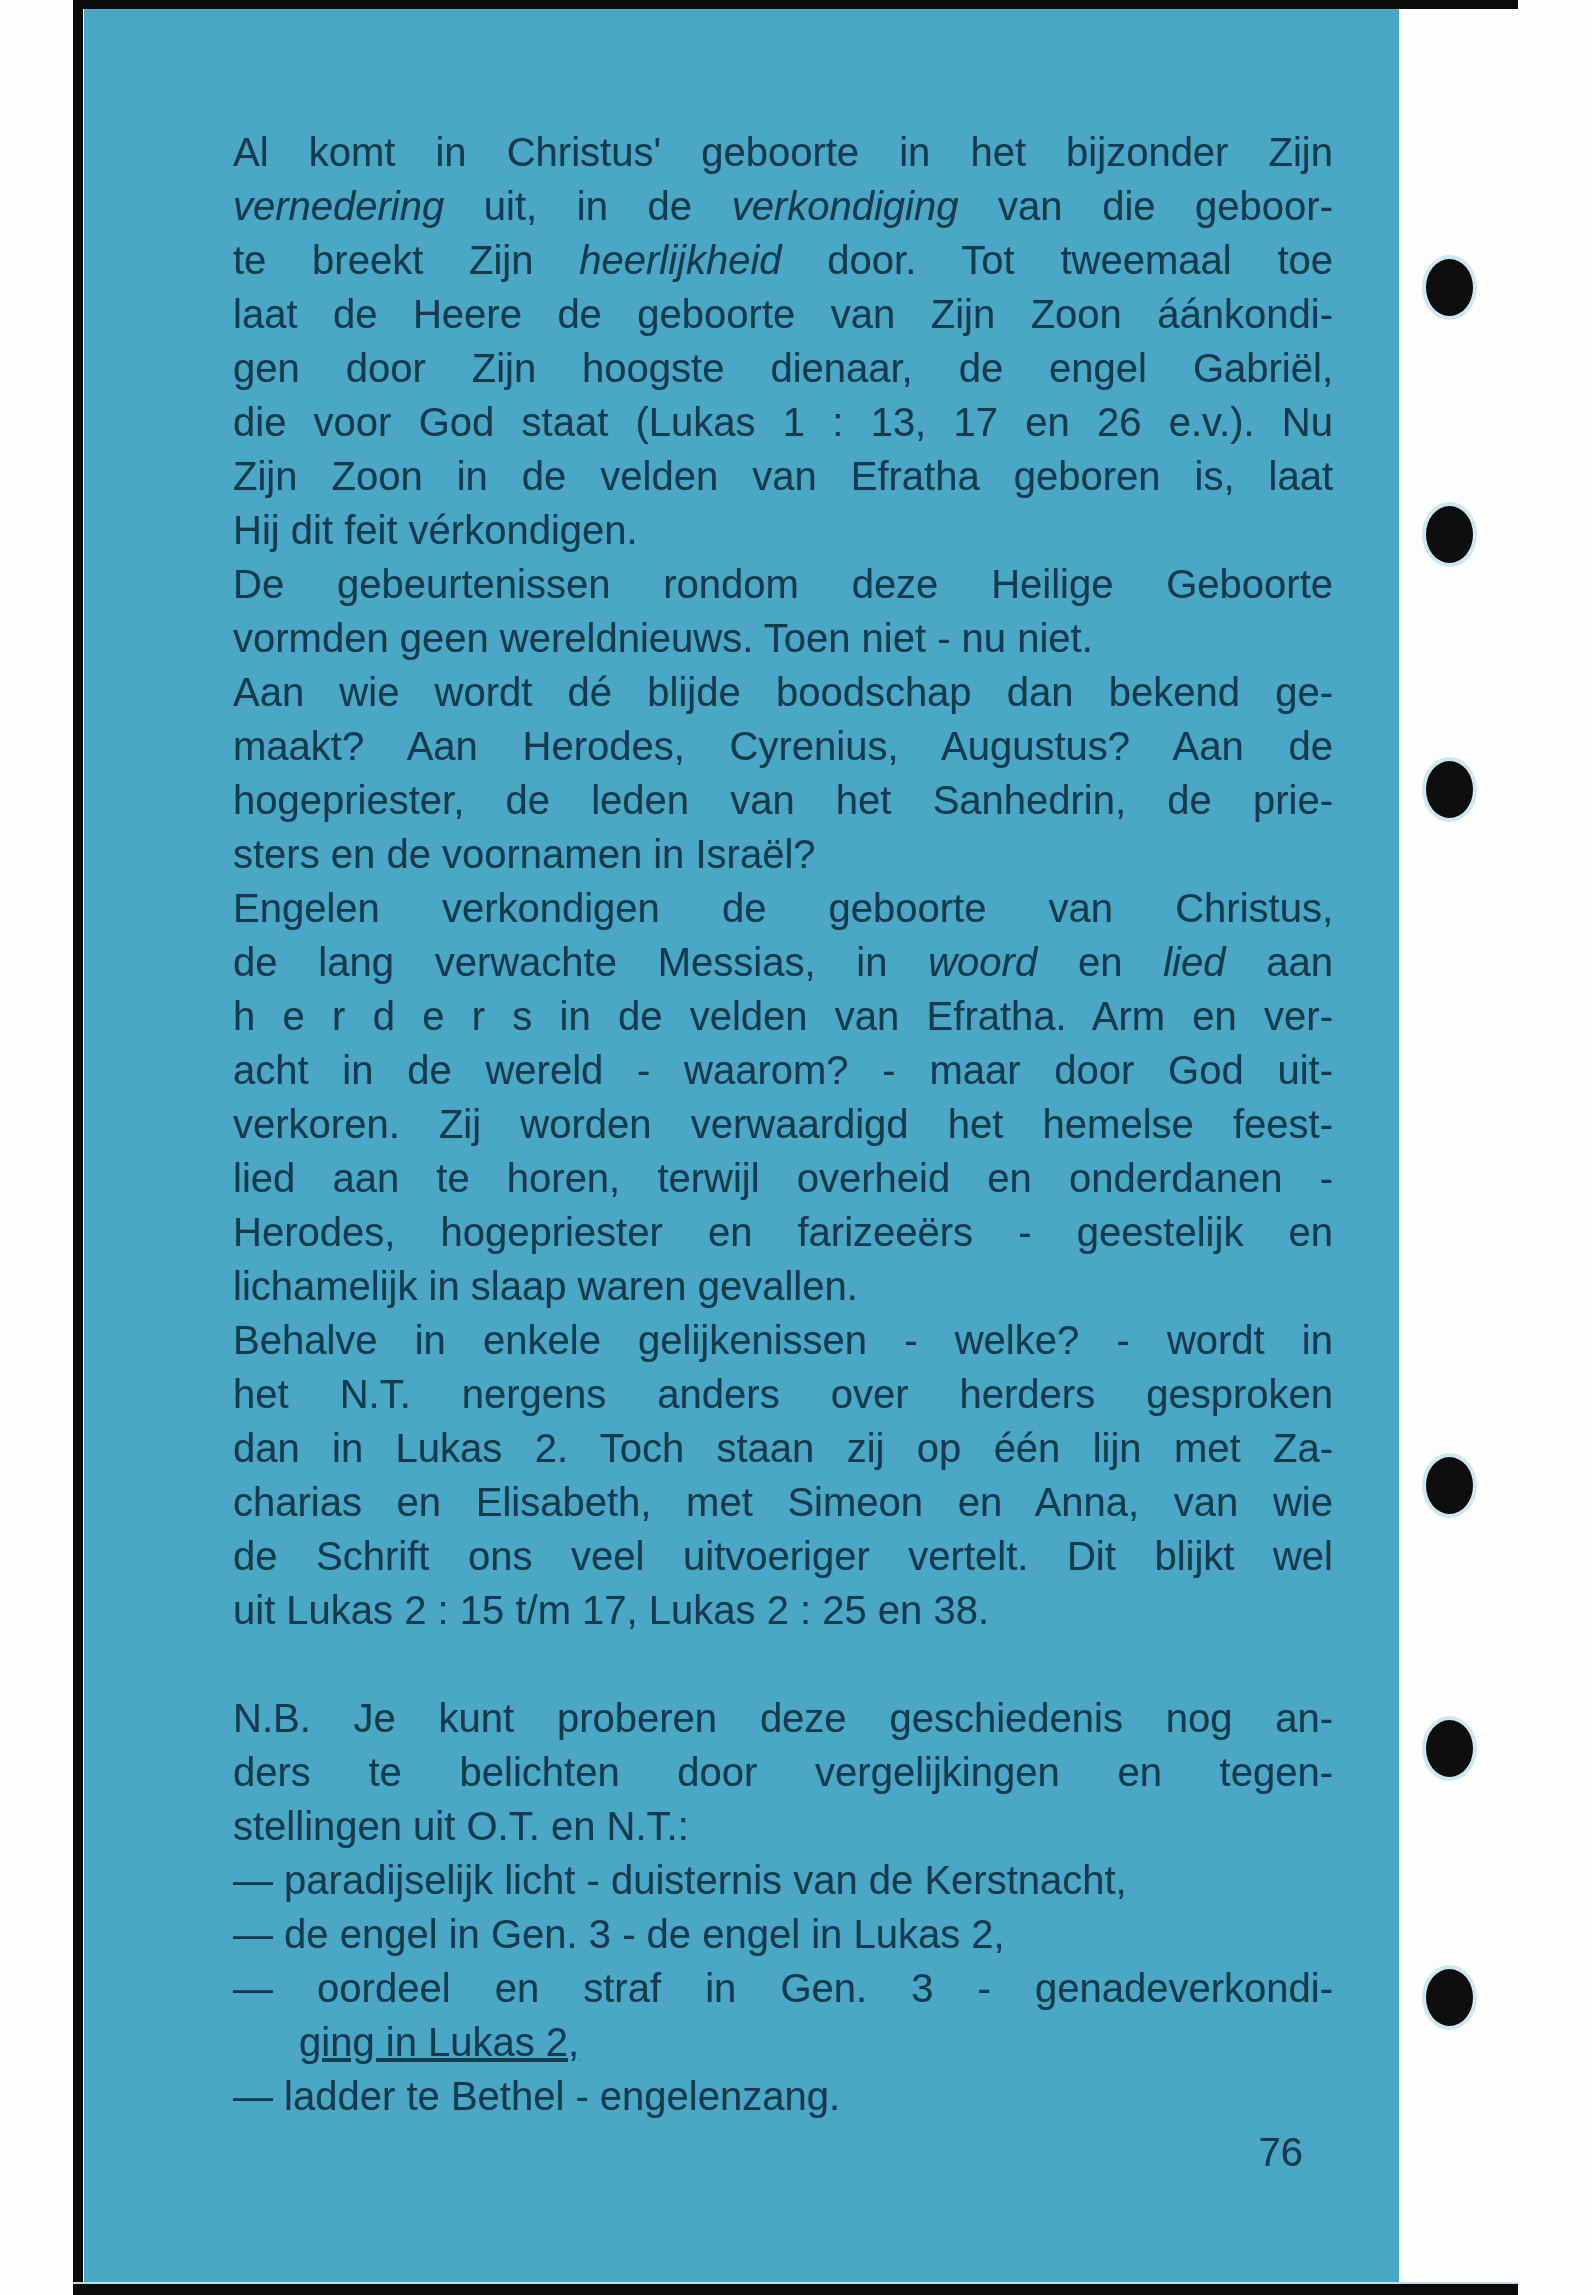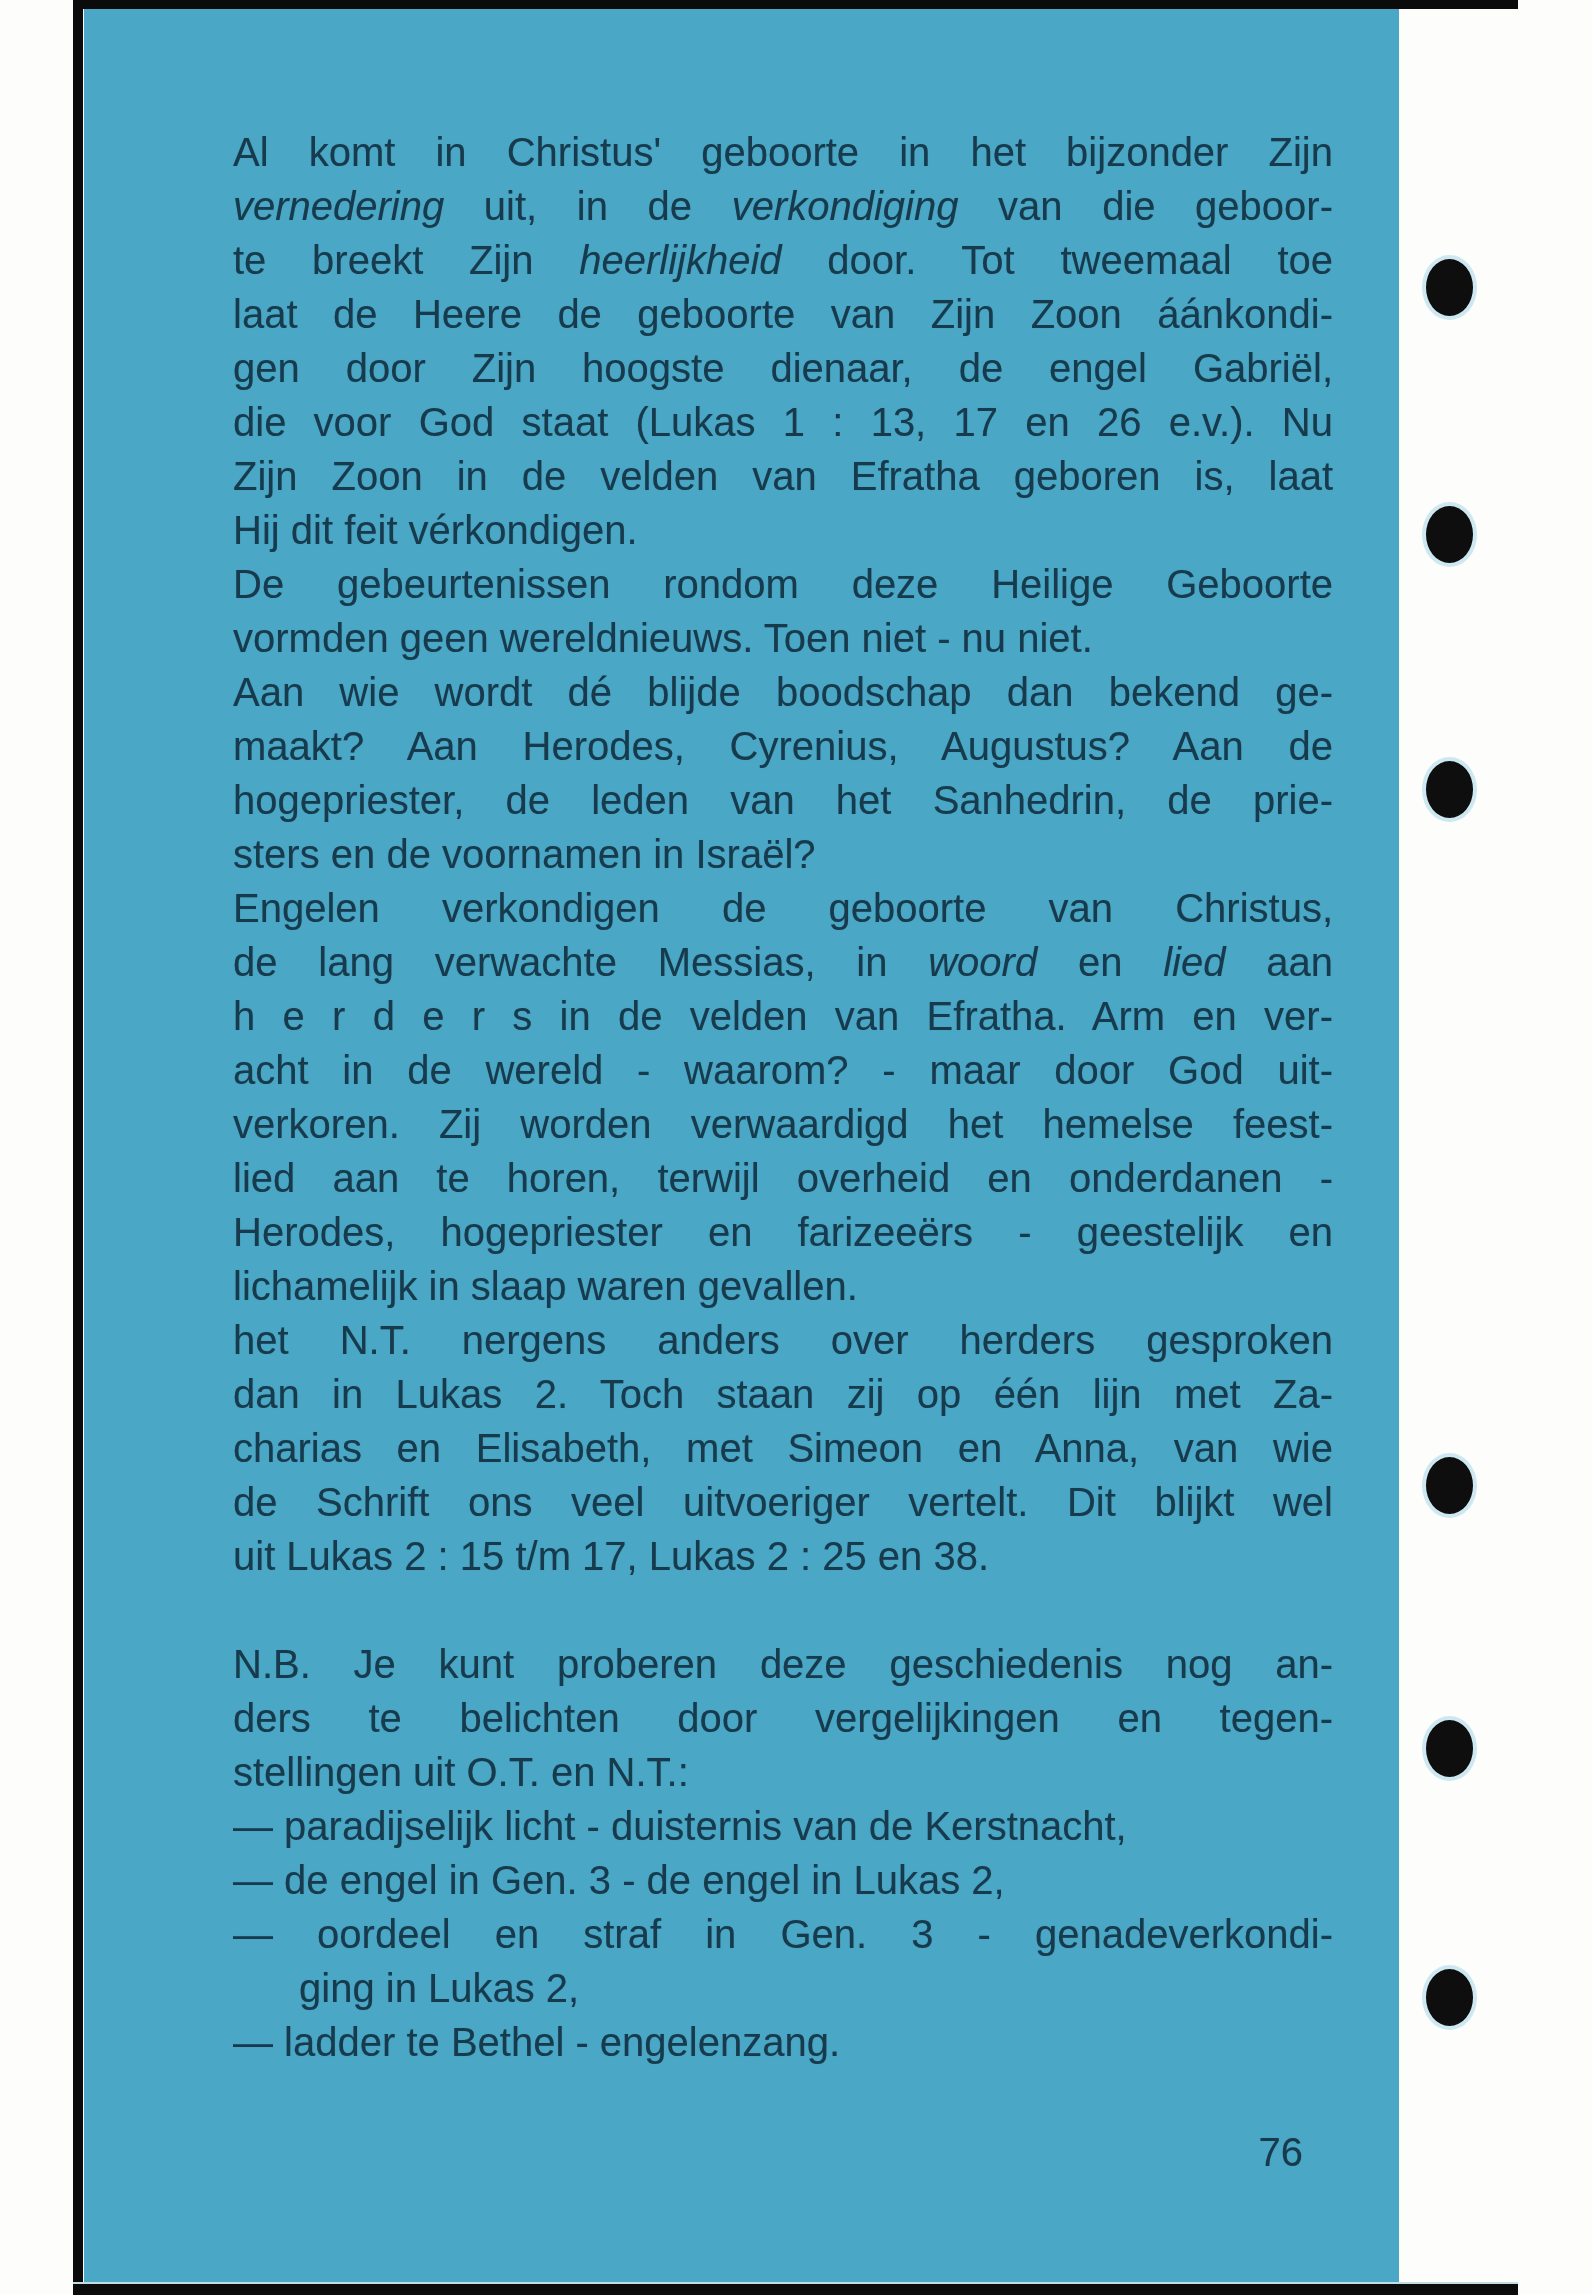--- a/index.html
+++ b/index.html
@@ -24,21 +24,21 @@
     background:var(--edge-black);border-top:2.6px solid #c2dde2;box-sizing:border-box;
   }
   .text-block{
     position:absolute;left:149px;top:116px;width:1100px;
     color:var(--ink);font-size:40px;line-height:54px;
     text-shadow:0 0 0.9px rgba(20,55,75,.35);
   }
   .line{text-align:left;}
   .line.j{text-align:justify;text-align-last:justify;}
   .line.gap{margin-top:54px;}
-  .line.ind{padding-left:66px;}
+  .line.ind{padding-left:66px;text-decoration:underline;}
   .it{font-style:italic;}
   .page-number{
     position:absolute;left:119px;top:2116px;width:1100px;text-align:right;
     color:var(--ink);font-size:40px;line-height:54px;
     text-shadow:0 0 0.9px rgba(20,55,75,.35);
   }
   .hole{
     position:absolute;left:1422px;width:47px;height:57px;
     background:var(--hole-black);
     border:4.3px solid var(--hole-halo);border-radius:50%;
@@ -65,20 +65,21 @@
         <div class="line j"><span>hogepriester, de leden van het Sanhedrin, de prie-</span></div>
         <div class="line"><span>sters en de voornamen in Israël?</span></div>
         <div class="line j"><span>Engelen verkondigen de geboorte van Christus,</span></div>
         <div class="line j"><span>de lang verwachte Messias, in </span><span class="it">woord</span><span> en </span><span class="it">lied</span><span> aan</span></div>
         <div class="line j"><span>h e r d e r s in de velden van Efratha. Arm en ver-</span></div>
         <div class="line j"><span>acht in de wereld - waarom? - maar door God uit-</span></div>
         <div class="line j"><span>verkoren. Zij worden verwaardigd het hemelse feest-</span></div>
         <div class="line j"><span>lied aan te horen, terwijl overheid en onderdanen -</span></div>
         <div class="line j"><span>Herodes, hogepriester en farizeeërs - geestelijk en</span></div>
         <div class="line"><span>lichamelijk in slaap waren gevallen.</span></div>
+        <div class="line j"><span>Behalve in enkele gelijkenissen - welke? - wordt in</span></div>
         <div class="line j"><span>het N.T. nergens anders over herders gesproken</span></div>
         <div class="line j"><span>dan in Lukas 2. Toch staan zij op één lijn met Za-</span></div>
         <div class="line j"><span>charias en Elisabeth, met Simeon en Anna, van wie</span></div>
         <div class="line j"><span>de Schrift ons veel uitvoeriger vertelt. Dit blijkt wel</span></div>
         <div class="line"><span>uit Lukas 2 : 15 t/m 17, Lukas 2 : 25 en 38.</span></div>
         <div class="line j gap"><span>N.B. Je kunt proberen deze geschiedenis nog an-</span></div>
         <div class="line j"><span>ders te belichten door vergelijkingen en tegen-</span></div>
         <div class="line"><span>stellingen uit O.T. en N.T.:</span></div>
         <div class="line"><span>— paradijselijk licht - duisternis van de Kerstnacht,</span></div>
         <div class="line"><span>— de engel in Gen. 3 - de engel in Lukas 2,</span></div>

